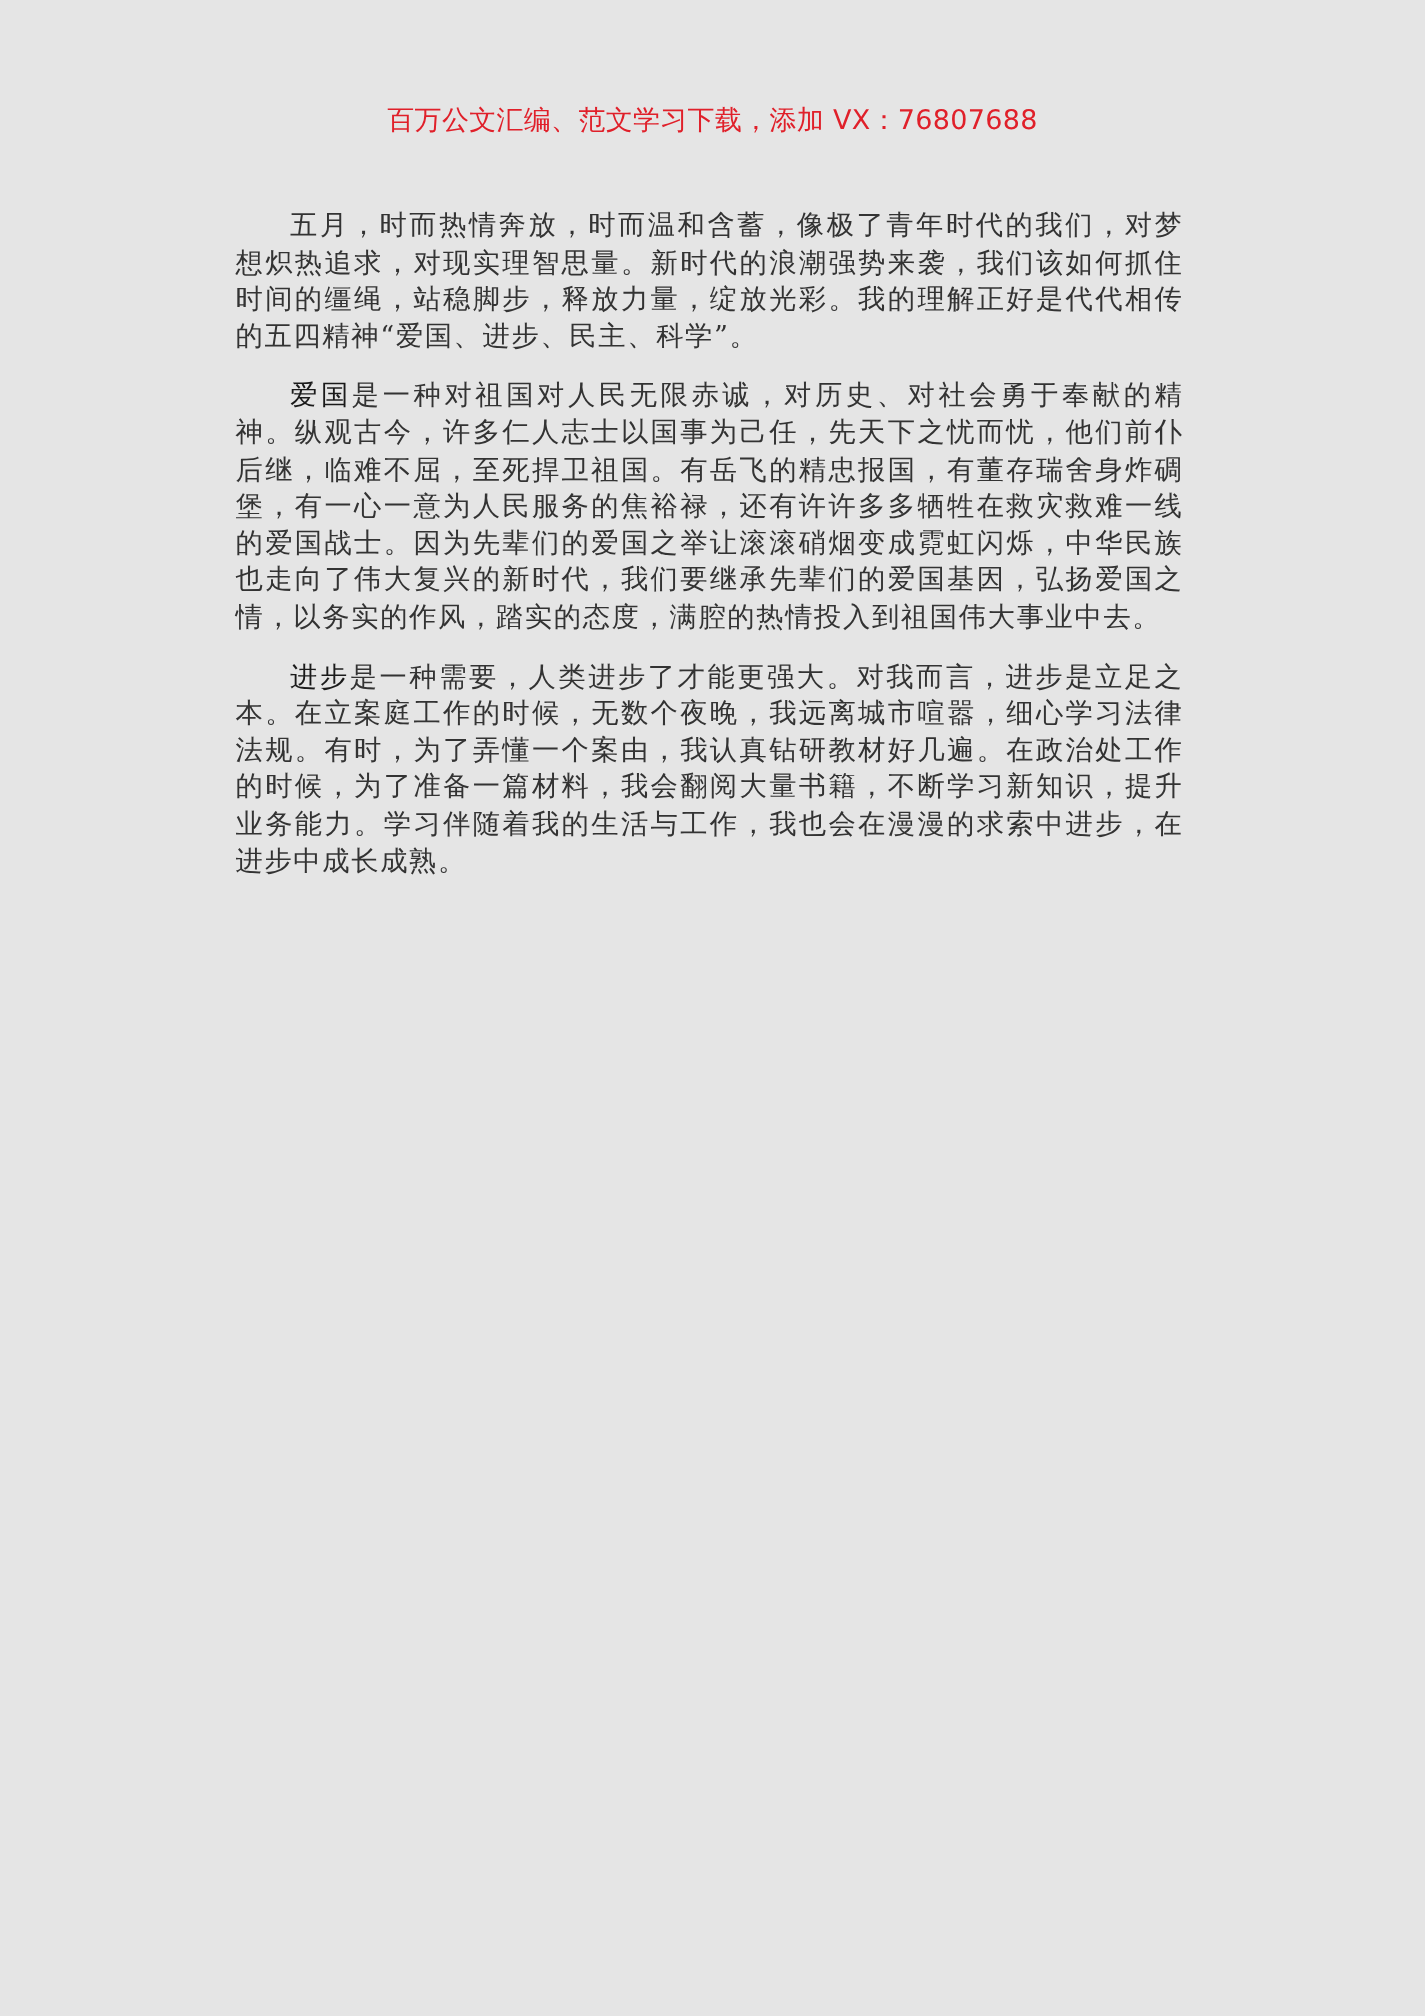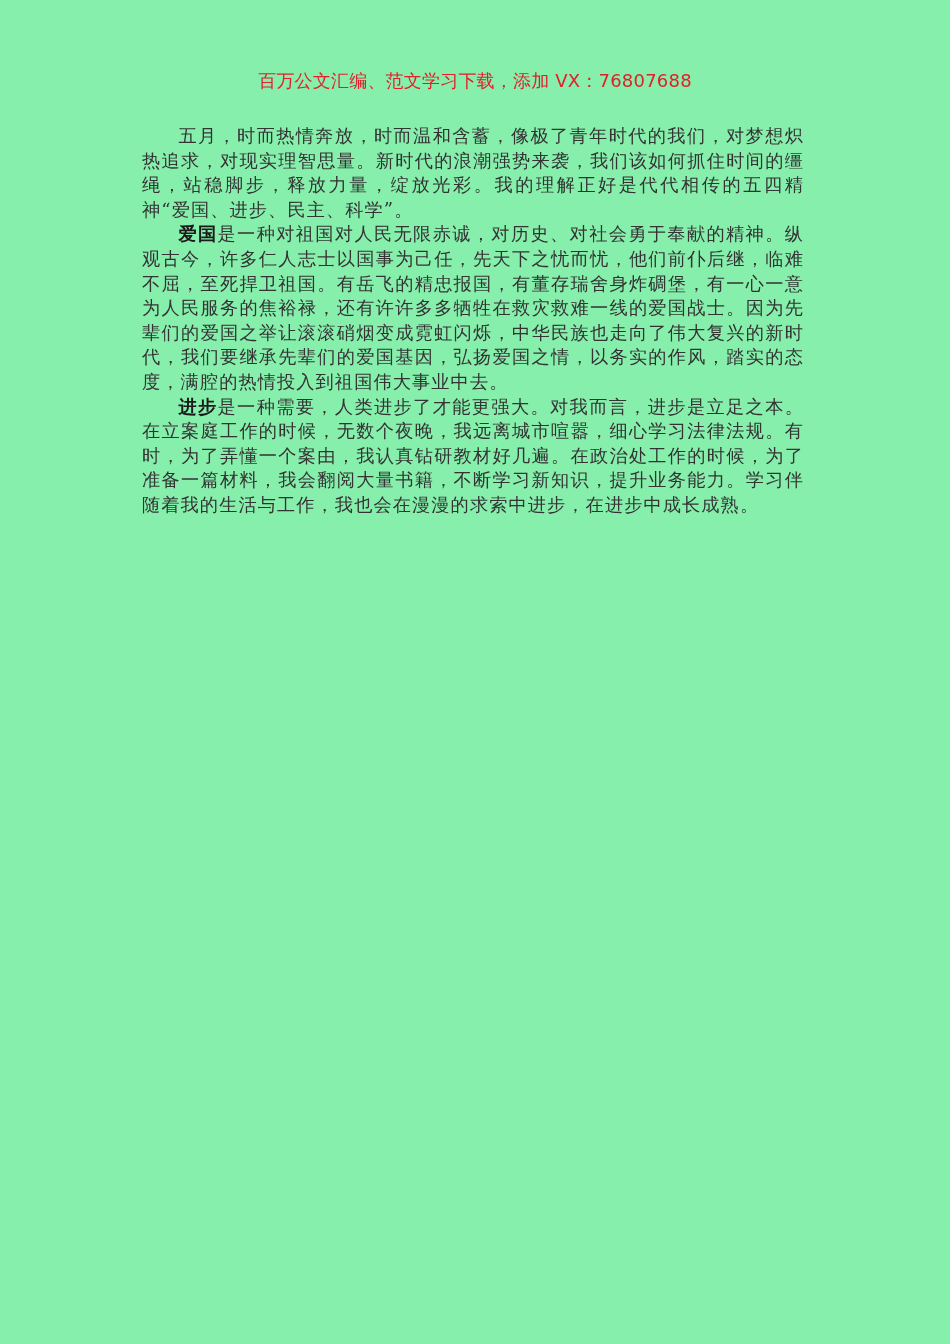--- a/index.html
+++ b/index.html
@@ -13,21 +13,21 @@
     position: relative;
     overflow: hidden;
     font-family: "DejaVu Serif", "Liberation Serif", serif;
   }
   .page {
     position: absolute;
     left: 0;
     top: 0;
     width: 950px;
     height: 1344px;
-    background: #86efac;
+    background: #e5e5e5;
   }
   .header {
     position: absolute;
     top: 68px;
     left: 0;
     width: 950px;
     text-align: center;
     color: #e0202a;
     font-family: "DejaVu Sans", "Liberation Sans", sans-serif;
     font-size: 18px;
@@ -39,25 +39,25 @@
     top: 124px;
     left: 142px;
     width: 662px;
     color: #333333;
     font-size: 18.2px;
     line-height: 24.6px;
     text-align: justify;
     letter-spacing: 1.1px;
   }
   .para {
-    margin: 0;
+    margin: 15px;
     text-indent: 2em;
   }
   .kw {
-    font-weight: bold;
+    font-weight: normal;
     color: #1a1a1a;
   }
 </style>
 </head>
 <body>
 
 <div class="page">
 
   <div class="header">百万公文汇编、范文学习下载，添加 VX：76807688</div>
 

